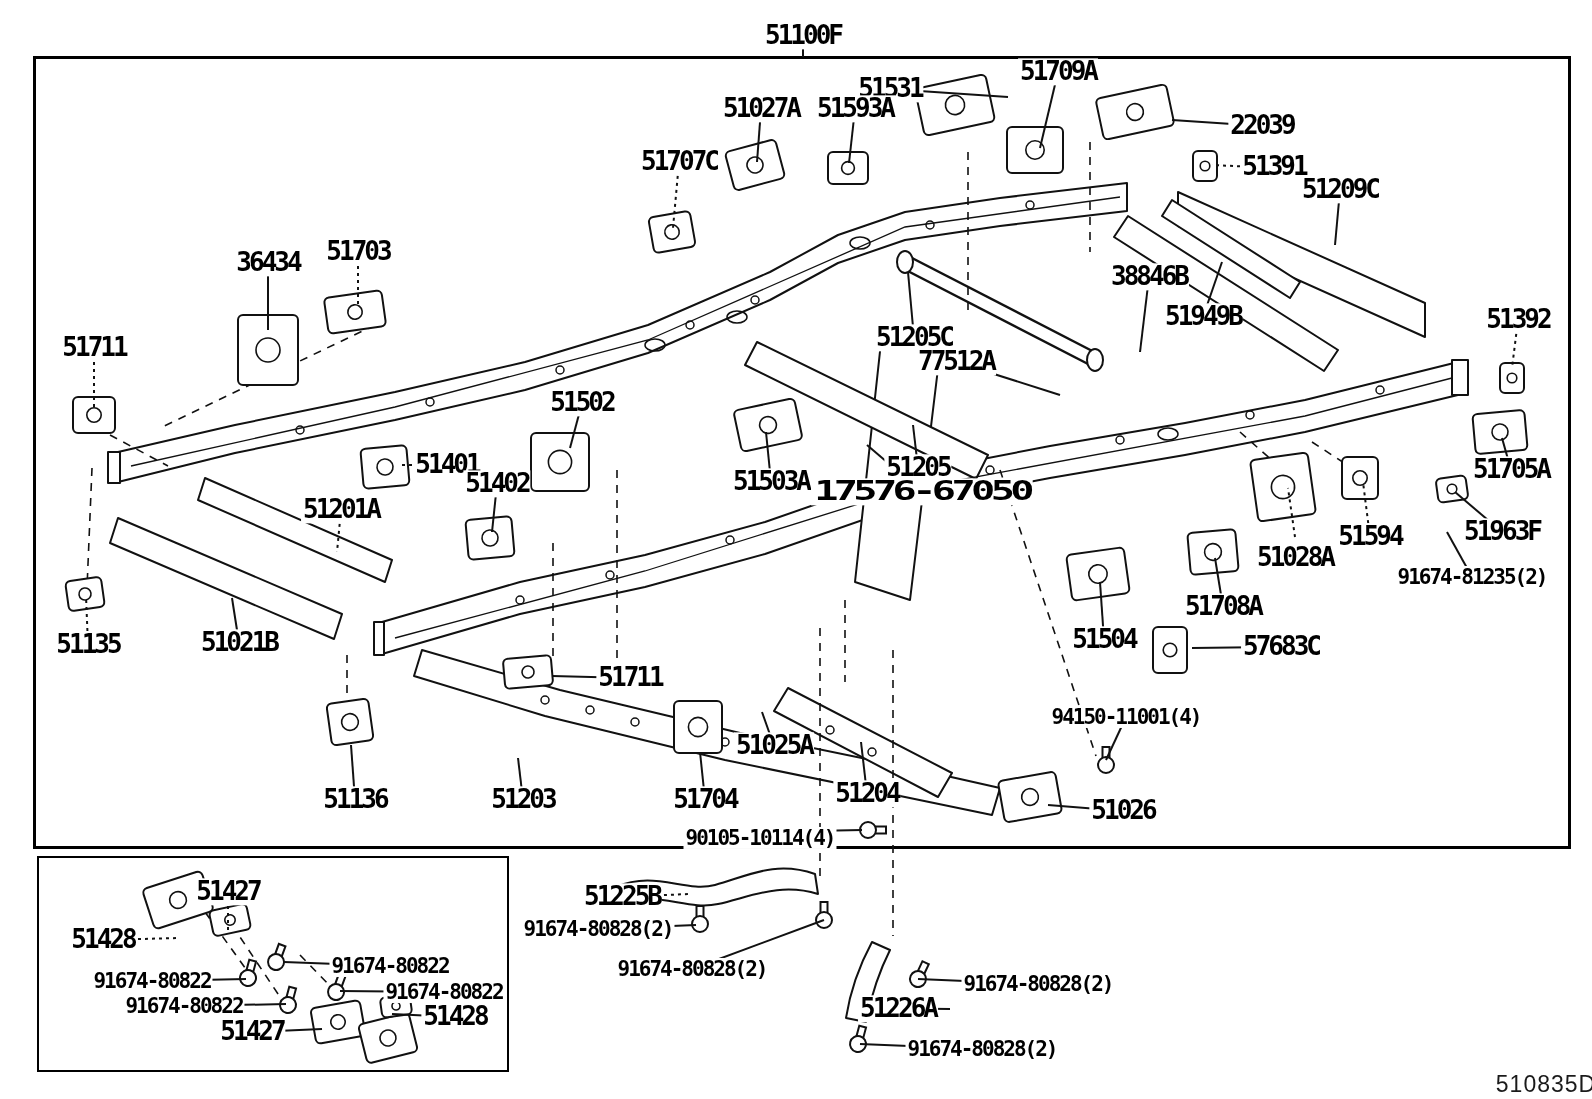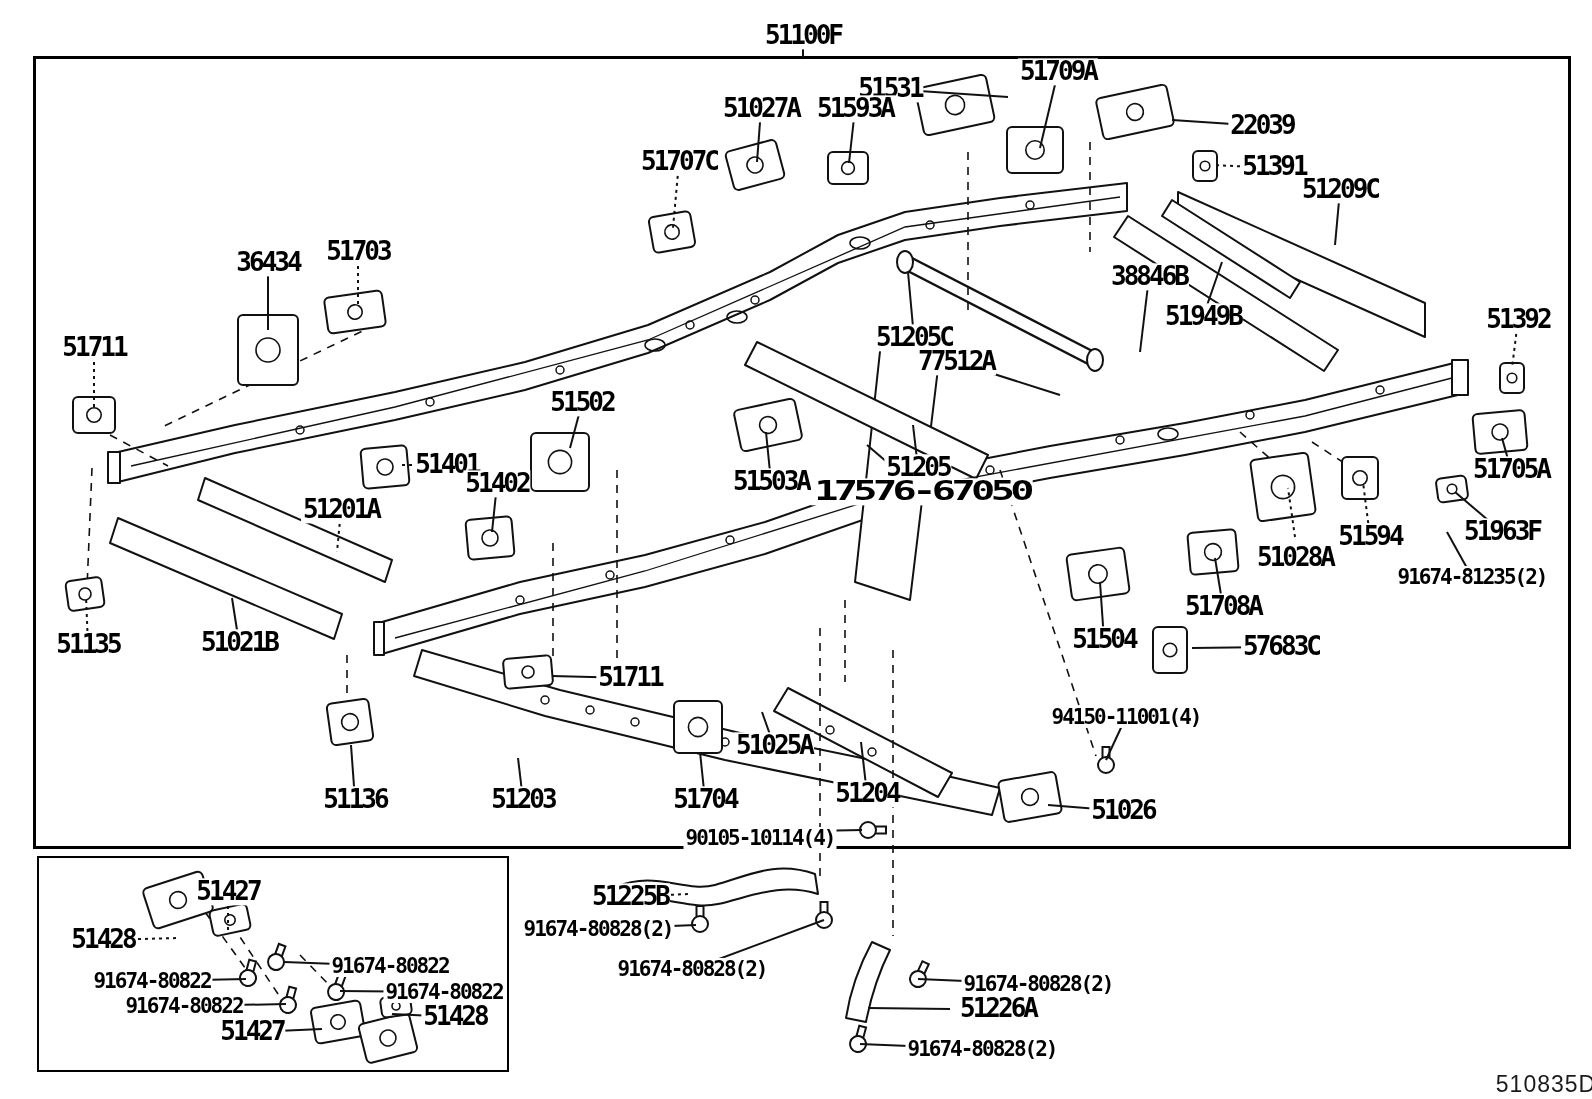--- a/index.html
+++ b/index.html
@@ -388,25 +388,25 @@
     <div class="lbl lg" style="left: 1281px; top: 647px;">57683C</div>
     <div class="lbl lg" style="left: 630px; top: 678px;">51711</div>
     <div class="lbl lg" style="left: 355px; top: 800px;">51136</div>
     <div class="lbl lg" style="left: 523px; top: 800px;">51203</div>
     <div class="lbl lg" style="left: 705px; top: 800px;">51704</div>
     <div class="lbl lg" style="left: 774px; top: 746px;">51025A</div>
     <div class="lbl lg" style="left: 867px; top: 794px;">51204</div>
     <div class="lbl lg" style="left: 1123px; top: 811px;">51026</div>
     <div class="lbl sm" style="left: 1126px; top: 717px;">94150-11001(4)</div>
     <div class="lbl sm" style="left: 760px; top: 832px; margin-top: 6px;">90105-10114(4)</div>
-    <div class="lbl lg" style="left: 622px; top: 897px; margin-left: 8px;">51225B</div>
+    <div class="lbl lg" style="left: 622px; top: 897px;">51225B</div>
     <div class="lbl sm" style="left: 598px; top: 929px;">91674-80828(2)</div>
     <div class="lbl sm" style="left: 692px; top: 969px;">91674-80828(2)</div>
     <div class="lbl sm" style="left: 1038px; top: 984px;">91674-80828(2)</div>
-    <div class="lbl lg" style="left: 998px; top: 1009px; text-align: right;">51226A</div>
+    <div class="lbl lg" style="left: 898px; top: 1009px; text-align: right;">51226A</div>
     <div class="lbl sm" style="left: 982px; top: 1049px;">91674-80828(2)</div>
     <div class="lbl lg" style="left: 228px; top: 892px;">51427</div>
     <div class="lbl lg" style="left: 103px; top: 940px;">51428</div>
     <div class="lbl sm" style="left: 390px; top: 966px;">91674-80822</div>
     <div class="lbl sm" style="left: 152px; top: 981px;">91674-80822</div>
     <div class="lbl sm" style="left: 184px; top: 1006px;">91674-80822</div>
     <div class="lbl sm" style="left: 444px; top: 992px;">91674-80822</div>
     <div class="lbl lg" style="left: 455px; top: 1017px;">51428</div>
     <div class="lbl lg" style="left: 252px; top: 1032px;">51427</div>
   </div>

